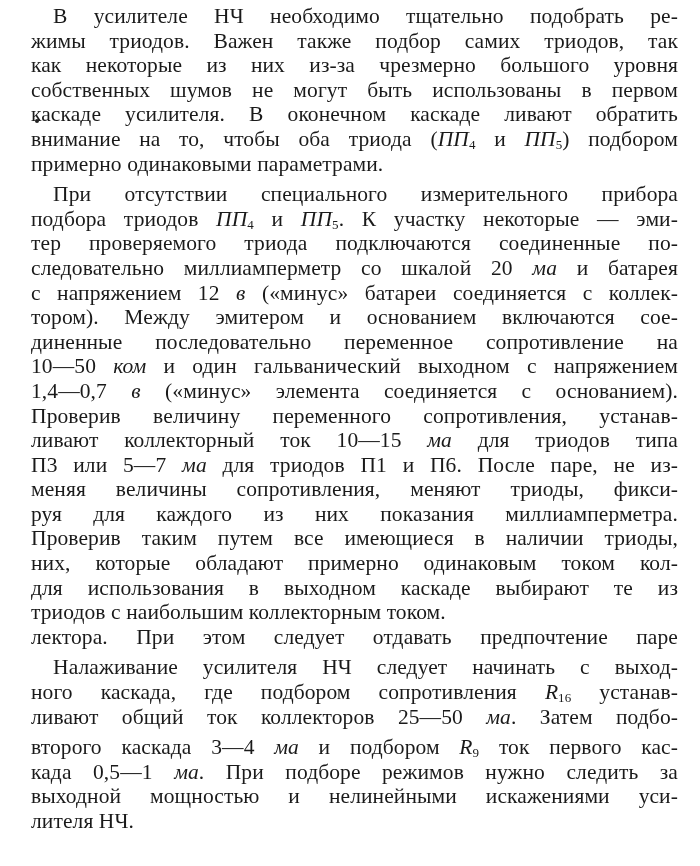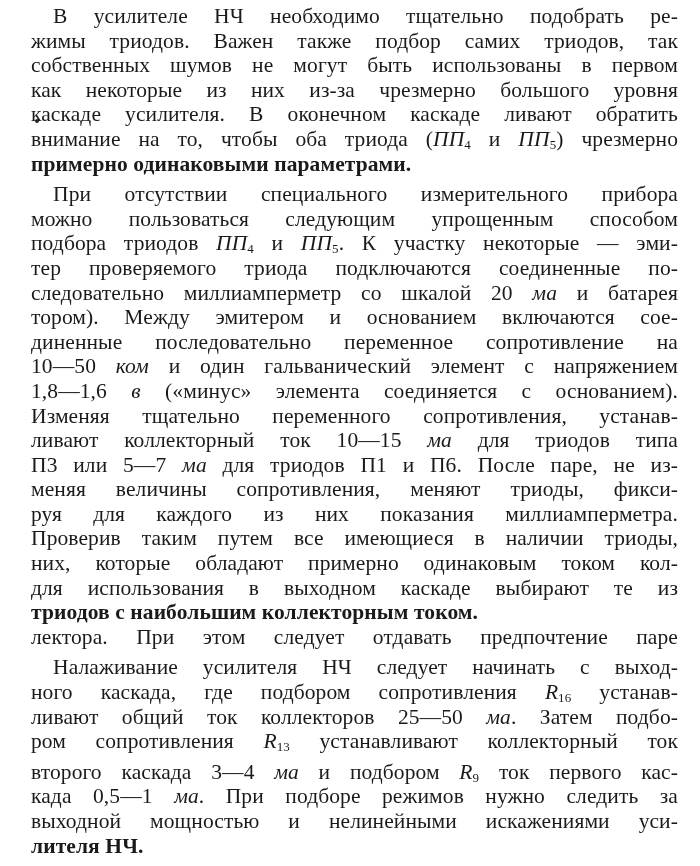--- a/index.html
+++ b/index.html
@@ -2,69 +2,68 @@
 <html><head>
   <meta charset="utf-8">
   <style>
     html, body { margin: 0; padding: 0; background: #ffffff; }
     body { width: 700px; height: 866px; overflow: hidden; position: relative;
            font-family: "Liberation Serif", "DejaVu Serif", serif; color: #1a1a1a; }
     .page { position: absolute; left: 31px; top: 4px; width: 647px; }
     .line { height: 24.6px; line-height: 24.6px; font-size: 21.5px; white-space: nowrap;
             text-align: justify; text-align-last: justify; letter-spacing: 0.1px; }
     .line.indent { padding-left: 22px; }
-    .line.last { text-align-last: left; font-weight: bold; }
+    .line.last { text-align-last: left; }
     .para-gap { height: 6px; }
     .it { font-style: italic; margin-top: 40px; }
     sub { font-size: 13px; line-height: 0; vertical-align: -3px; }
     .dot { position: absolute; left: 4px; top: 115px; width: 4px; height: 4px; border-radius: 50%; background: #222; }
   </style>
 </head>
 <body>
 
 <div class="page">
   <span class="dot"></span>
 
   <div>
     <div class="line indent"><span>В усилителе НЧ необходимо тщательно подобрать ре-</span></div>
     <div class="line"><span>жимы триодов. Важен также подбор самих триодов, так</span></div>
+    <div class="line"><span>как некоторые из них из-за чрезмерно большого уровня</span></div>
     <div class="line"><span>собственных шумов не могут быть использованы в первом</span></div>
-    <div class="line"><span>как некоторые из них из-за чрезмерно большого уровня</span></div>
     <div class="line"><span>каскаде усилителя. В оконечном каскаде ливают обратить</span></div>
-    <div class="line"><span>внимание на то, чтобы оба триода (</span><span class="it">ПП</span><sub>4</sub><span> и </span><span class="it">ПП</span><sub>5</sub><span>) чрезмерно</span></div>
+    <div class="line"><span>внимание на то, чтобы оба триода (</span><span class="it">ПП</span><sub>4</sub><span> и </span><span class="it">ПП</span><sub>5</sub><span>) подбором</span></div>
     <div class="line last"><span>примерно одинаковыми параметрами.</span></div>
   </div>
   <div class="para-gap"></div>
 
   <div>
     <div class="line indent"><span>При отсутствии специального измерительного прибора</span></div>
-    <div class="line"><span>можно пользоваться следующим упрощенным способом</span></div>
     <div class="line"><span>подбора триодов </span><span class="it">ПП</span><sub>4</sub><span> и </span><span class="it">ПП</span><sub>5</sub><span>. К участку некоторые — эми-</span></div>
     <div class="line"><span>тер проверяемого триода подключаются соединенные по-</span></div>
     <div class="line"><span>следовательно миллиамперметр со шкалой 20 </span><span class="it">ма</span><span> и батарея</span></div>
+    <div class="line"><span>с напряжением 12 </span><span class="it">в</span><span> («минус» батареи соединяется с коллек-</span></div>
     <div class="line"><span>тором). Между эмитером и основанием включаются сое-</span></div>
     <div class="line"><span>диненные последовательно переменное сопротивление на</span></div>
-    <div class="line"><span>10—50 </span><span class="it">ком</span><span>  и один гальванический элемент с напряжением</span></div>
-    <div class="line"><span>1,8—1,6 </span><span class="it">в</span><span> («минус» элемента соединяется с основанием).</span></div>
-    <div class="line"><span>Изменяя тщательно переменного сопротивления, устанав-</span></div>
+    <div class="line"><span>10—50 </span><span class="it">ком</span><span>  и один гальванический выходном с напряжением</span></div>
+    <div class="line"><span>1,4—0,7 </span><span class="it">в</span><span> («минус» элемента соединяется с основанием).</span></div>
+    <div class="line"><span>Проверив величину переменного сопротивления, устанав-</span></div>
     <div class="line"><span>ливают коллекторный ток 10—15 </span><span class="it">ма</span><span> для триодов типа</span></div>
     <div class="line"><span>П3 или 5—7 </span><span class="it">ма</span><span> для триодов П1 и П6. После паре, не из-</span></div>
     <div class="line"><span>меняя величины сопротивления, меняют триоды, фикси-</span></div>
     <div class="line"><span>руя для каждого из них показания миллиамперметра.</span></div>
     <div class="line"><span>Проверив таким путем все имеющиеся в наличии триоды,</span></div>
     <div class="line"><span>них, которые обладают примерно одинаковым током кол-</span></div>
     <div class="line"><span>для использования в выходном каскаде выбирают те из</span></div>
     <div class="line last"><span>триодов с наибольшим коллекторным током.</span></div>
     <div class="line"><span>лектора. При этом следует отдавать предпочтение паре</span></div>
   </div>
   <div class="para-gap"></div>
 
   <div>
     <div class="line indent"><span>Налаживание усилителя НЧ следует начинать с выход-</span></div>
     <div class="line"><span>ного каскада, где подбором сопротивления </span><span class="it">R</span><sub>16</sub><span> устанав-</span></div>
     <div class="line"><span>ливают общий ток коллекторов 25—50 </span><span class="it">ма</span><span>. Затем подбо-</span></div>
-    <div class="line"><span>ром сопротивления </span><span class="it">R</span><sub>13</sub><span> устанавливают коллекторный ток</span></div>
     <div class="line" style="margin-top:6px"><span>второго каскада 3—4 </span><span class="it">ма</span><span> и подбором </span><span class="it">R</span><sub>9</sub><span> ток первого кас-</span></div>
     <div class="line"><span>када 0,5—1 </span><span class="it">ма</span><span>. При подборе режимов нужно следить за</span></div>
     <div class="line"><span>выходной мощностью и нелинейными искажениями уси-</span></div>
     <div class="line last"><span>лителя НЧ.</span></div>
   </div>
 </div>
 
 </body></html>

